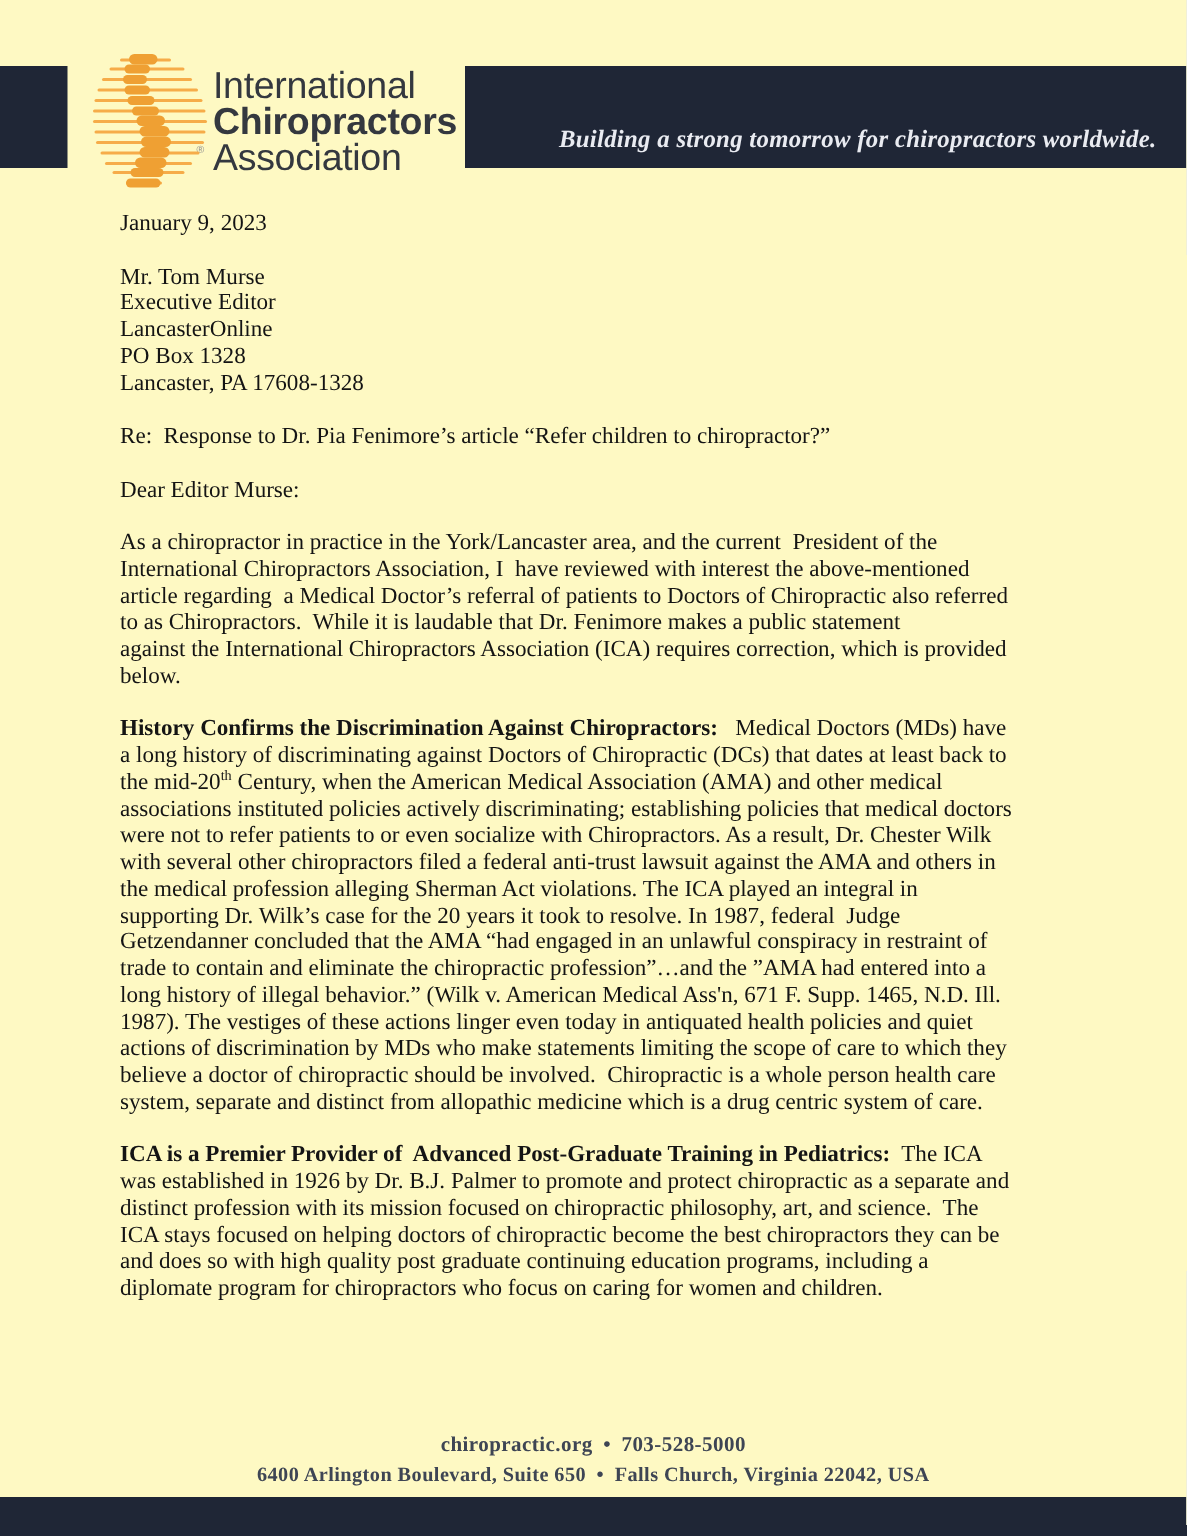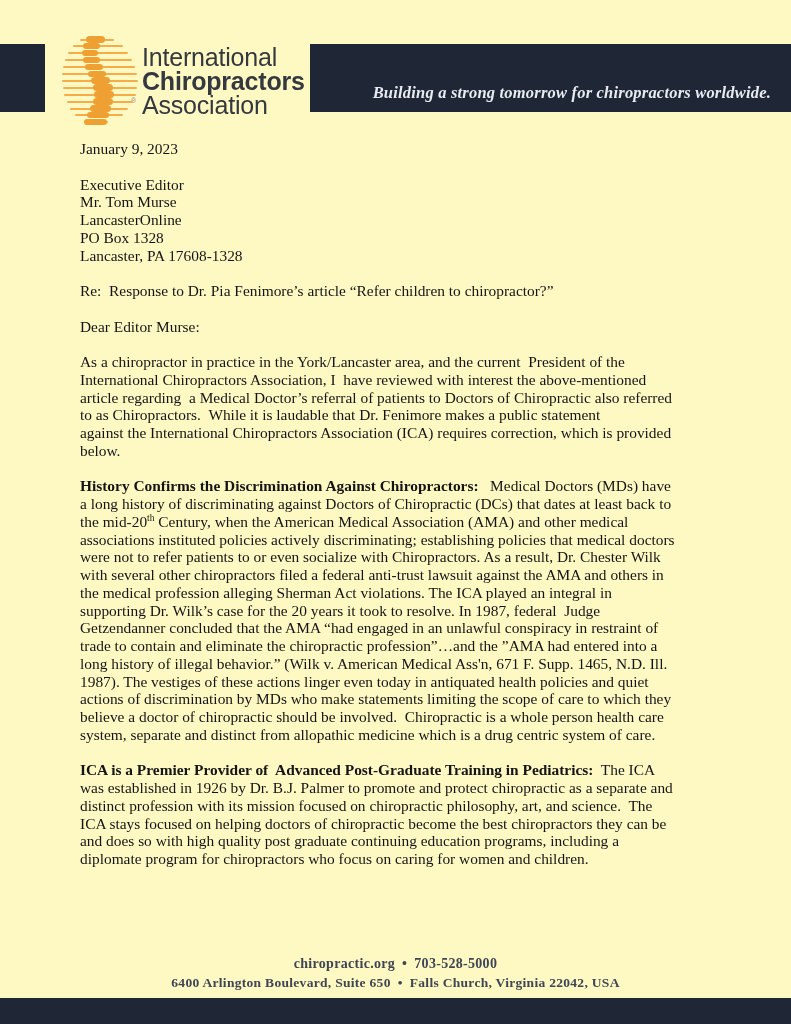--- a/index.html
+++ b/index.html
@@ -117,22 +117,22 @@
 
   <div class="band band-right">
     <span class="tagline">Building a strong tomorrow for chiropractors worldwide.</span>
   </div>
 
   <div class="body-text" id="letter-body">
       <div class="para">
         <div class="line"><span class="r-n">January 9, 2023</span></div>
       </div>
       <div class="para">
+        <div class="line"><span class="r-n">Mr. Tom Murse</span></div>
         <div class="line"><span class="r-n">Executive Editor</span></div>
-        <div class="line"><span class="r-n">Mr. Tom Murse</span></div>
         <div class="line"><span class="r-n">LancasterOnline</span></div>
         <div class="line"><span class="r-n">PO Box 1328</span></div>
         <div class="line"><span class="r-n">Lancaster, PA 17608-1328</span></div>
       </div>
       <div class="para">
         <div class="line"><span class="r-n">Re:  Response to Dr. Pia Fenimore’s article “Refer children to chiropractor?”</span></div>
       </div>
       <div class="para">
         <div class="line"><span class="r-n">Dear Editor Murse:</span></div>
       </div>

